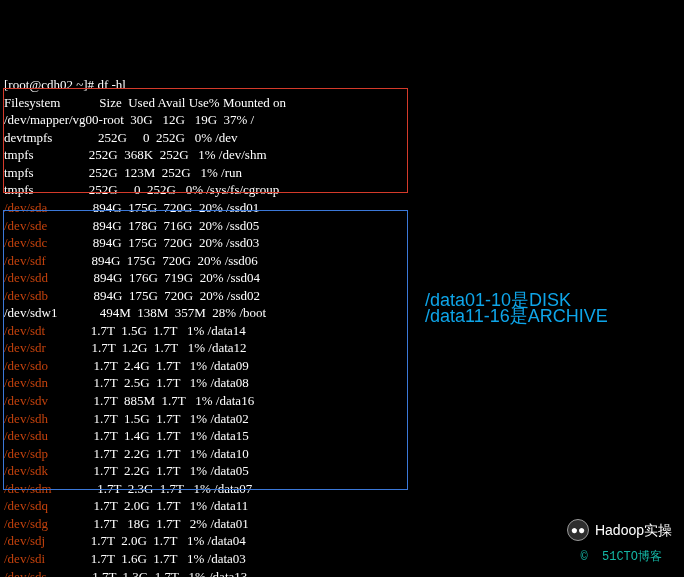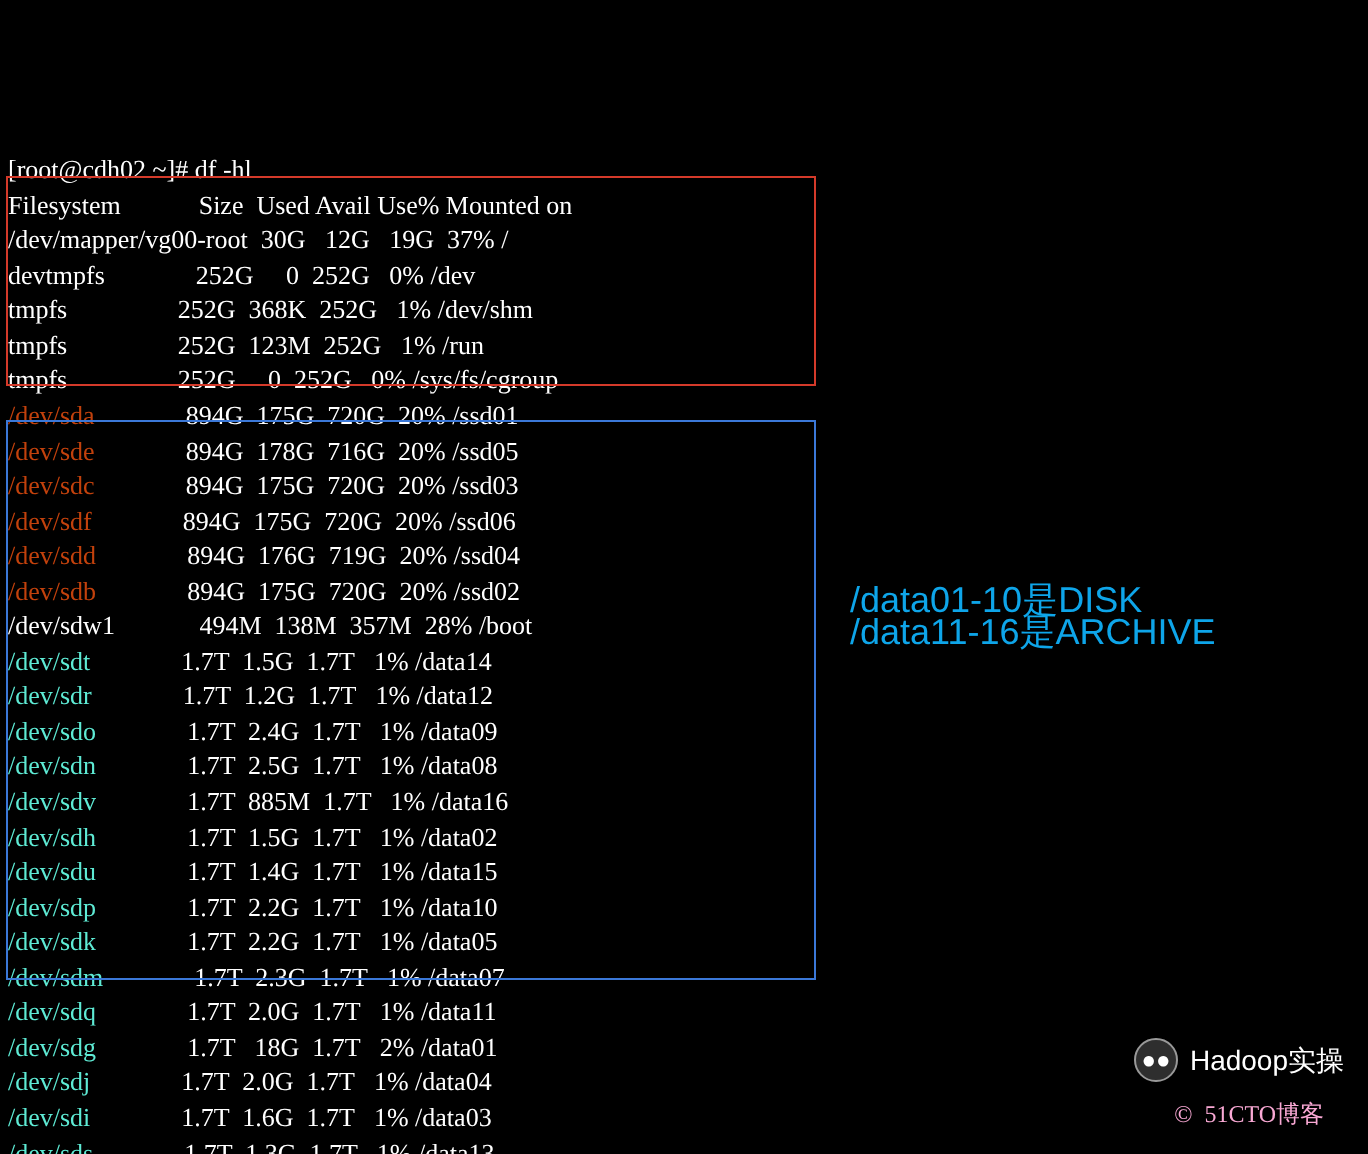--- a/index.html
+++ b/index.html
@@ -11,21 +11,21 @@
   width: 684px;
   height: 577px;
   overflow: hidden;
   position: relative;
   padding: 6px 4px;
   line-height: 1.35;
   white-space: pre;
 }
 .row { display: block; font-family: Liberation Serif, serif; }
 .red { color: #c2410c; }
-.blue { color: #5eead4; }
+.blue { color: #c2410c; }
 .box-red {
   position: absolute;
   border: 1px solid #d43a2a;
   left: 3px;
   top: 88px;
   width: 405px;
   height: 105px;
   pointer-events: none;
 }
 .box-blue {
@@ -64,22 +64,22 @@
   width: 22px; height: 22px;
   border-radius: 50%;
   background: #2e2e2e;
   border: 1px solid #999;
   font-size: 12px;
 }
 .wm2 {
   position: absolute;
   right: 22px;
   bottom: 12px;
-  color: #f9a8d4;
-  font-family: Liberation Serif, serif;
+  color: #14b8a6;
+  font-family: Liberation Mono, monospace;
   font-size: 12px;
 }
 </style>
 </head>
 <body>
 
 
 
 <div id="term"><span class="row">[root@cdh02 ~]# <span>df -hl</span></span><span class="row">Filesystem            Size  Used Avail Use% Mounted on</span><span class="row">/dev/mapper/vg00-root  30G   12G   19G  37% /</span><span class="row">devtmpfs              252G     0  252G   0% /dev</span><span class="row">tmpfs                 252G  368K  252G   1% /dev/shm</span><span class="row">tmpfs                 252G  123M  252G   1% /run</span><span class="row">tmpfs                 252G     0  252G   0% /sys/fs/cgroup</span><span class="row"><span class="red">/dev/sda             </span> 894G  175G  720G  20% /ssd01</span><span class="row"><span class="red">/dev/sde             </span> 894G  178G  716G  20% /ssd05</span><span class="row"><span class="red">/dev/sdc             </span> 894G  175G  720G  20% /ssd03</span><span class="row"><span class="red">/dev/sdf             </span> 894G  175G  720G  20% /ssd06</span><span class="row"><span class="red">/dev/sdd             </span> 894G  176G  719G  20% /ssd04</span><span class="row"><span class="red">/dev/sdb             </span> 894G  175G  720G  20% /ssd02</span><span class="row">/dev/sdw1             494M  138M  357M  28% /boot</span><span class="row"><span class="blue">/dev/sdt             </span> 1.7T  1.5G  1.7T   1% /data14</span><span class="row"><span class="blue">/dev/sdr             </span> 1.7T  1.2G  1.7T   1% /data12</span><span class="row"><span class="blue">/dev/sdo             </span> 1.7T  2.4G  1.7T   1% /data09</span><span class="row"><span class="blue">/dev/sdn             </span> 1.7T  2.5G  1.7T   1% /data08</span><span class="row"><span class="blue">/dev/sdv             </span> 1.7T  885M  1.7T   1% /data16</span><span class="row"><span class="blue">/dev/sdh             </span> 1.7T  1.5G  1.7T   1% /data02</span><span class="row"><span class="blue">/dev/sdu             </span> 1.7T  1.4G  1.7T   1% /data15</span><span class="row"><span class="blue">/dev/sdp             </span> 1.7T  2.2G  1.7T   1% /data10</span><span class="row"><span class="blue">/dev/sdk             </span> 1.7T  2.2G  1.7T   1% /data05</span><span class="row"><span class="blue">/dev/sdm             </span> 1.7T  2.3G  1.7T   1% /data07</span><span class="row"><span class="blue">/dev/sdq             </span> 1.7T  2.0G  1.7T   1% /data11</span><span class="row"><span class="blue">/dev/sdg             </span> 1.7T   18G  1.7T   2% /data01</span><span class="row"><span class="blue">/dev/sdj             </span> 1.7T  2.0G  1.7T   1% /data04</span><span class="row"><span class="blue">/dev/sdi             </span> 1.7T  1.6G  1.7T   1% /data03</span><span class="row"><span class="blue">/dev/sds             </span> 1.7T  1.3G  1.7T   1% /data13</span></div>
 

